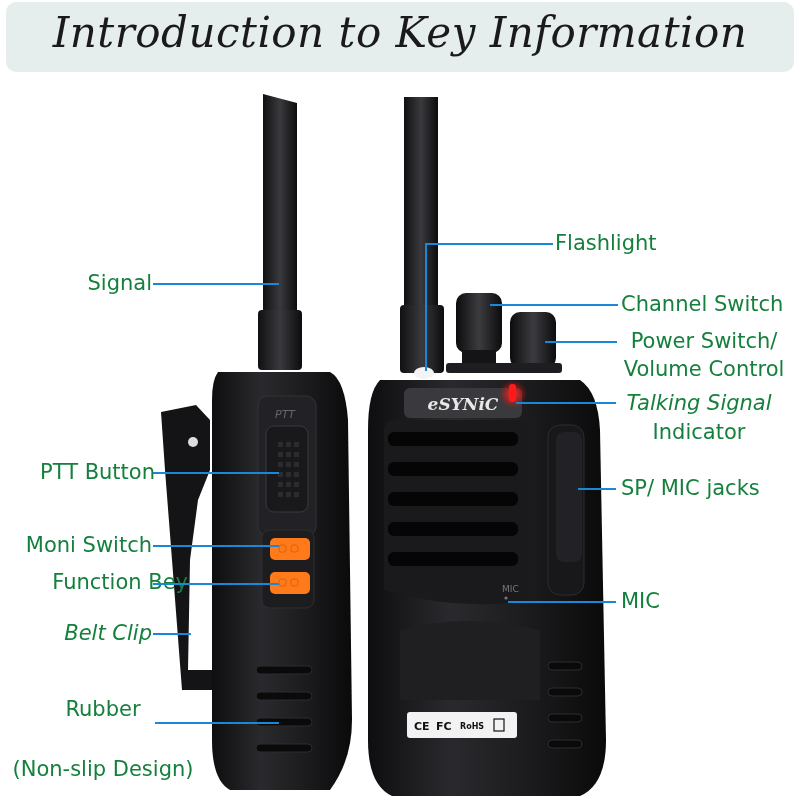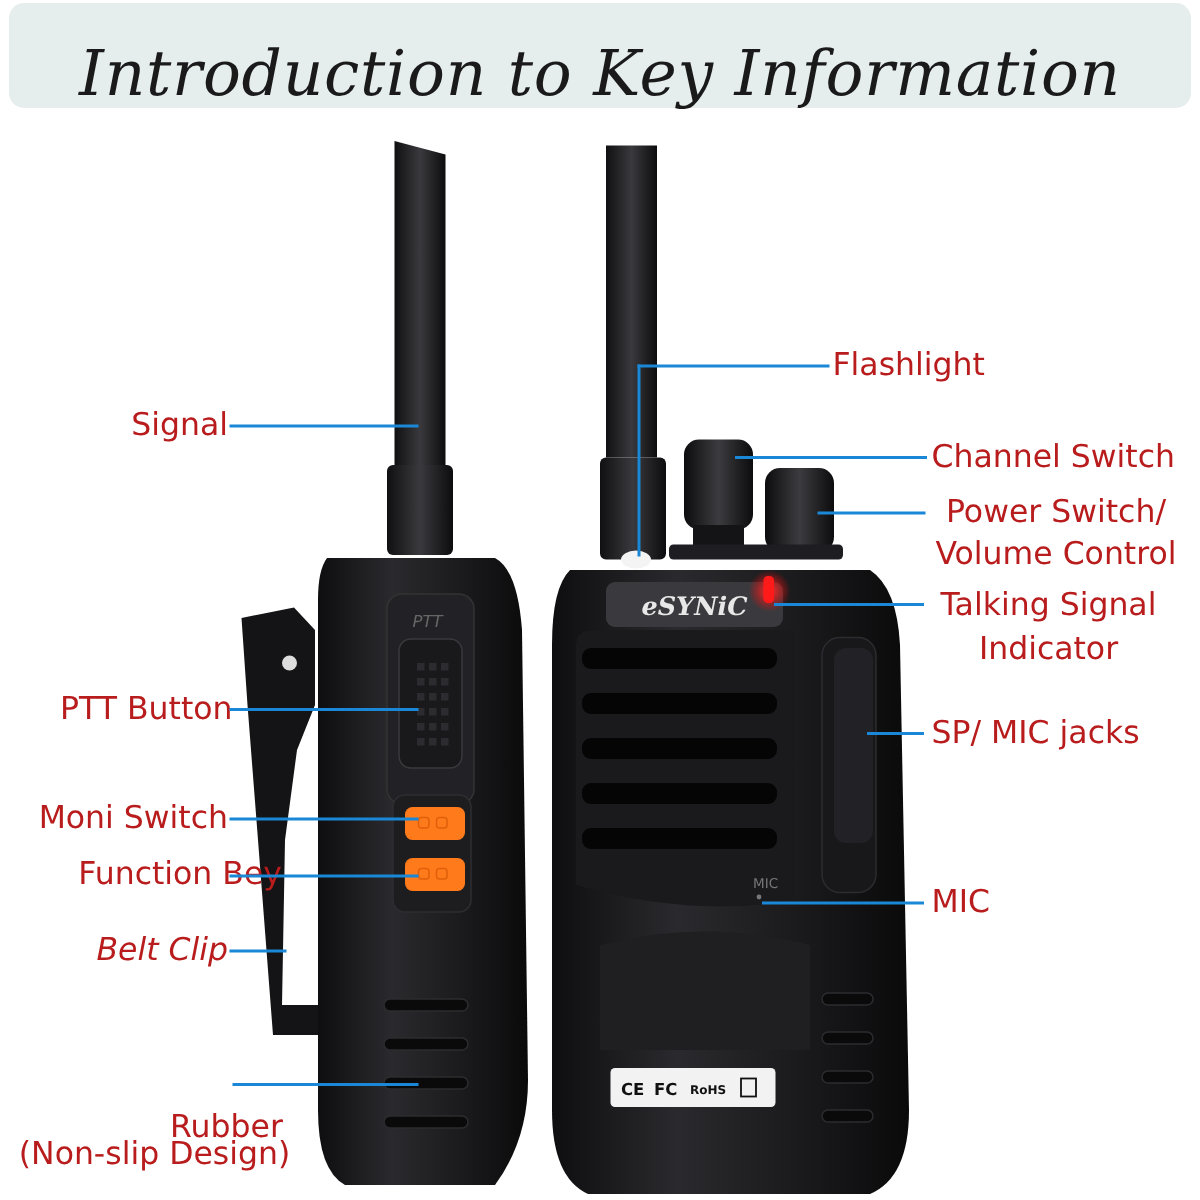--- a/index.html
+++ b/index.html
@@ -1,19 +1,19 @@
 <!DOCTYPE html>
 <html><head>
 <meta charset="utf-8">
 <style>
   html, body { margin: 0; padding: 0; background: #ffffff; }
   body { width: 800px; height: 800px; position: relative; overflow: hidden; font-family: "DejaVu Sans", sans-serif; }
   .banner { position: absolute; left: 6px; top: 2px; width: 788px; height: 70px; background: #e6eeed; border-radius: 10px; }
-  .banner-title { position: absolute; left: 0; right: 0; top: 6px; text-align: center; font-family: "DejaVu Serif", serif; font-style: italic; font-size: 42px; color: #1a1a1a; letter-spacing: 0.5px; margin-top: 16px; }
-  .label { position: absolute; font-family: "DejaVu Sans", sans-serif; font-size: 21px; color: #b91c1c; line-height: 26px; white-space: nowrap; }
+  .banner-title { position: absolute; left: 0; right: 0; top: 6px; text-align: center; font-family: "DejaVu Serif", serif; font-style: italic; font-size: 42px; color: #1a1a1a; letter-spacing: 0.5px; }
+  .label { position: absolute; font-family: "DejaVu Sans", sans-serif; font-size: 21px; color: #15803d; line-height: 26px; white-space: nowrap; }
   .label.right { text-align: right; }
   .label.center { text-align: center; }
   .line { position: absolute; background: #1a88d6; height: 2px; }
   .vline { position: absolute; background: #1a88d6; width: 2px; }
   svg.radios { position: absolute; left: 0; top: 0; }
 </style>
 </head>
 <body>
 
 <div class="banner">
@@ -154,36 +154,36 @@
 
 <div class="label right" style="left:0px; top:532px; width:152px;">Moni Switch</div>
 <div class="line" style="left:153px; top:545px; width:126px;"></div>
 
 <div class="label right" style="left:0px; top:569px; width:152px;padding-left:36px;">Function Bey</div>
 <div class="line" style="left:153px; top:583px; width:126px;"></div>
 
 <div class="label right" style="left:0px; top:620px; width:152px;font-style:italic;">Belt Clip</div>
 <div class="line" style="left:153px; top:633px; width:38px;"></div>
 
-<div class="label center" style="left:0px; top:738px; width:206px;margin-left:48px;">Rubber</div>
+<div class="label center" style="left:0px; top:696px; width:206px;">Rubber</div>
 <div class="label center" style="left:0px; top:756px; width:206px;">(Non-slip Design)</div>
 <div class="line" style="left:155px; top:722px; width:124px;"></div>
 
 <div class="vline" style="left:425px; top:243px; height:128px;"></div>
 <div class="line" style="left:425px; top:243px; width:128px;"></div>
 <div class="label" style="left:555px; top:230px;">Flashlight</div>
 
 <div class="line" style="left:490px; top:304px; width:128px;"></div>
 <div class="label" style="left:621px; top:291px;">Channel Switch</div>
 
 <div class="line" style="left:545px; top:341px; width:72px;"></div>
 <div class="label center" style="left:606px; top:328px; width:196px;">Power Switch/</div>
 <div class="label center" style="left:606px; top:356px; width:196px;">Volume Control</div>
 
 <div class="line" style="left:516px; top:402px; width:100px;"></div>
-<div class="label center" style="left:612px; top:390px; width:174px;">Talking Signal</div>
+<div class="label center" style="left:612px; top:390px; width:174px;font-style:italic;">Talking Signal</div>
 <div class="label center" style="left:612px; top:419px; width:174px;">Indicator</div>
 
 <div class="line" style="left:578px; top:488px; width:38px;"></div>
 <div class="label" style="left:621px; top:475px;">SP/ MIC jacks</div>
 
 <div class="line" style="left:508px; top:601px; width:108px;"></div>
 <div class="label" style="left:621px; top:588px;">MIC</div>
 
 </body></html>

